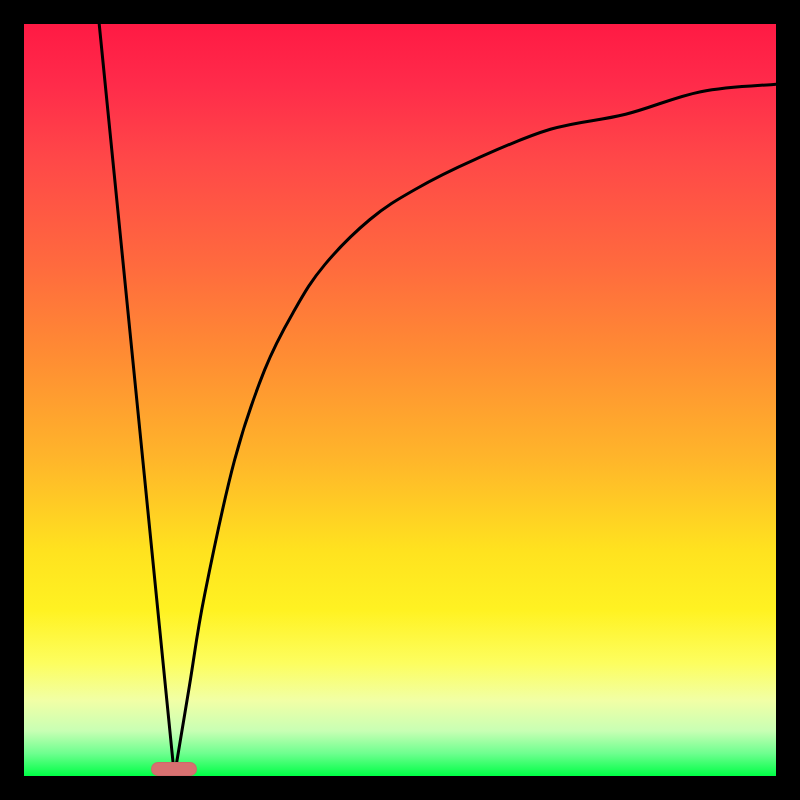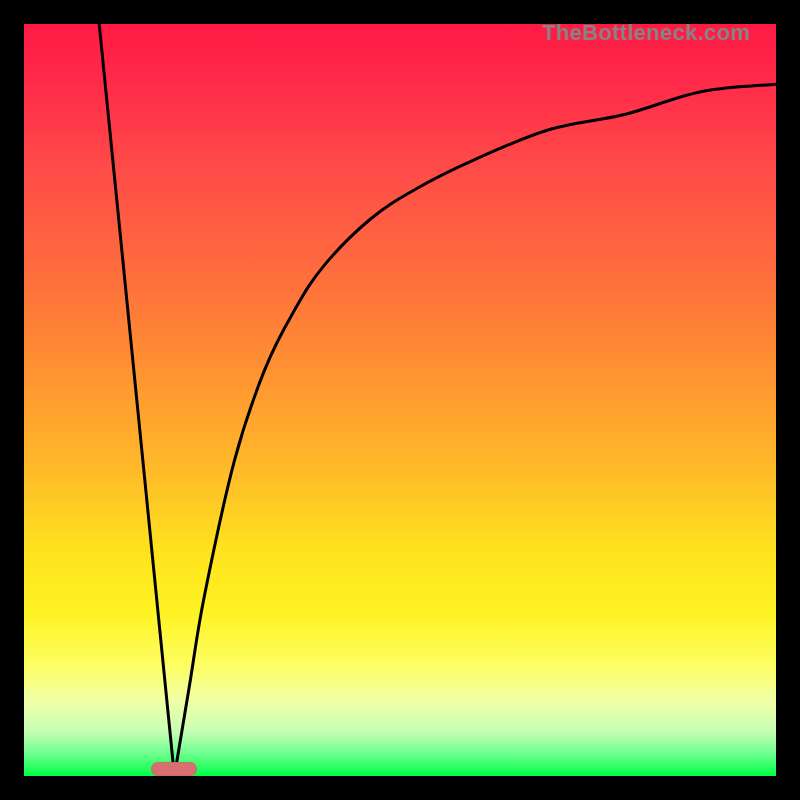--- a/index.html
+++ b/index.html
@@ -80,21 +80,20 @@
 </style>
 </head>
 <body>
 
 <div class="container">
 
   <div class="frame"></div>
 
   <div class="plot">
 
-    <div class="watermark">TheBottleneck.com</div>
 
     <svg class="curve" viewBox="0 0 752 752" preserveAspectRatio="none">
       <path id="curvePath" fill="none" stroke="#000" stroke-width="3" stroke-linecap="round" stroke-linejoin="round" d="M 75.2 0 L 90.24 150.39999999999998 L 105.28000000000002 300.8 L 120.32000000000001 451.2 L 135.35999999999999 601.6 L 142.88 676.8 L 150.4 752 C 153.1072 735.7568, 160.0256 694.2464, 165.44 661.76 C 170.8544 629.2736, 172.3584 612.1279999999999, 180.48 571.52 C 188.6016 530.912, 199.73120000000003 476.76800000000003, 210.56000000000003 436.16 C 221.38880000000003 395.552, 229.8112 372.99199999999996, 240.64000000000001 345.91999999999996 C 251.46880000000002 318.84799999999996, 259.89119999999997 304.7104, 270.71999999999997 285.76 C 281.54879999999997 266.8096, 287.264 256.8832, 300.8 240.64 C 314.336 224.39679999999998, 329.6768 209.05599999999998, 345.92 195.51999999999998 C 362.1632 181.98399999999998, 372.0896 176.26879999999994, 391.04 165.43999999999994 C 409.9904 154.61119999999994, 426.8352 146.18880000000001, 451.2 135.36 C 475.5648 124.53120000000001, 499.328 113.40159999999997, 526.4 105.27999999999997 C 553.472 97.15839999999997, 574.528 97.00800000000001, 601.6 90.24000000000001 C 628.672 83.47200000000001, 649.7280000000001 73.09439999999995, 676.8000000000001 67.67999999999995 C 703.8720000000001 62.26559999999994, 738.464 61.51359999999997, 752 60.15999999999997"></path>
     </svg>
 
     <div class="marker" style="left: 127.4px; bottom: 0px;"></div>
   </div>
 </div>
 
 </body></html>

